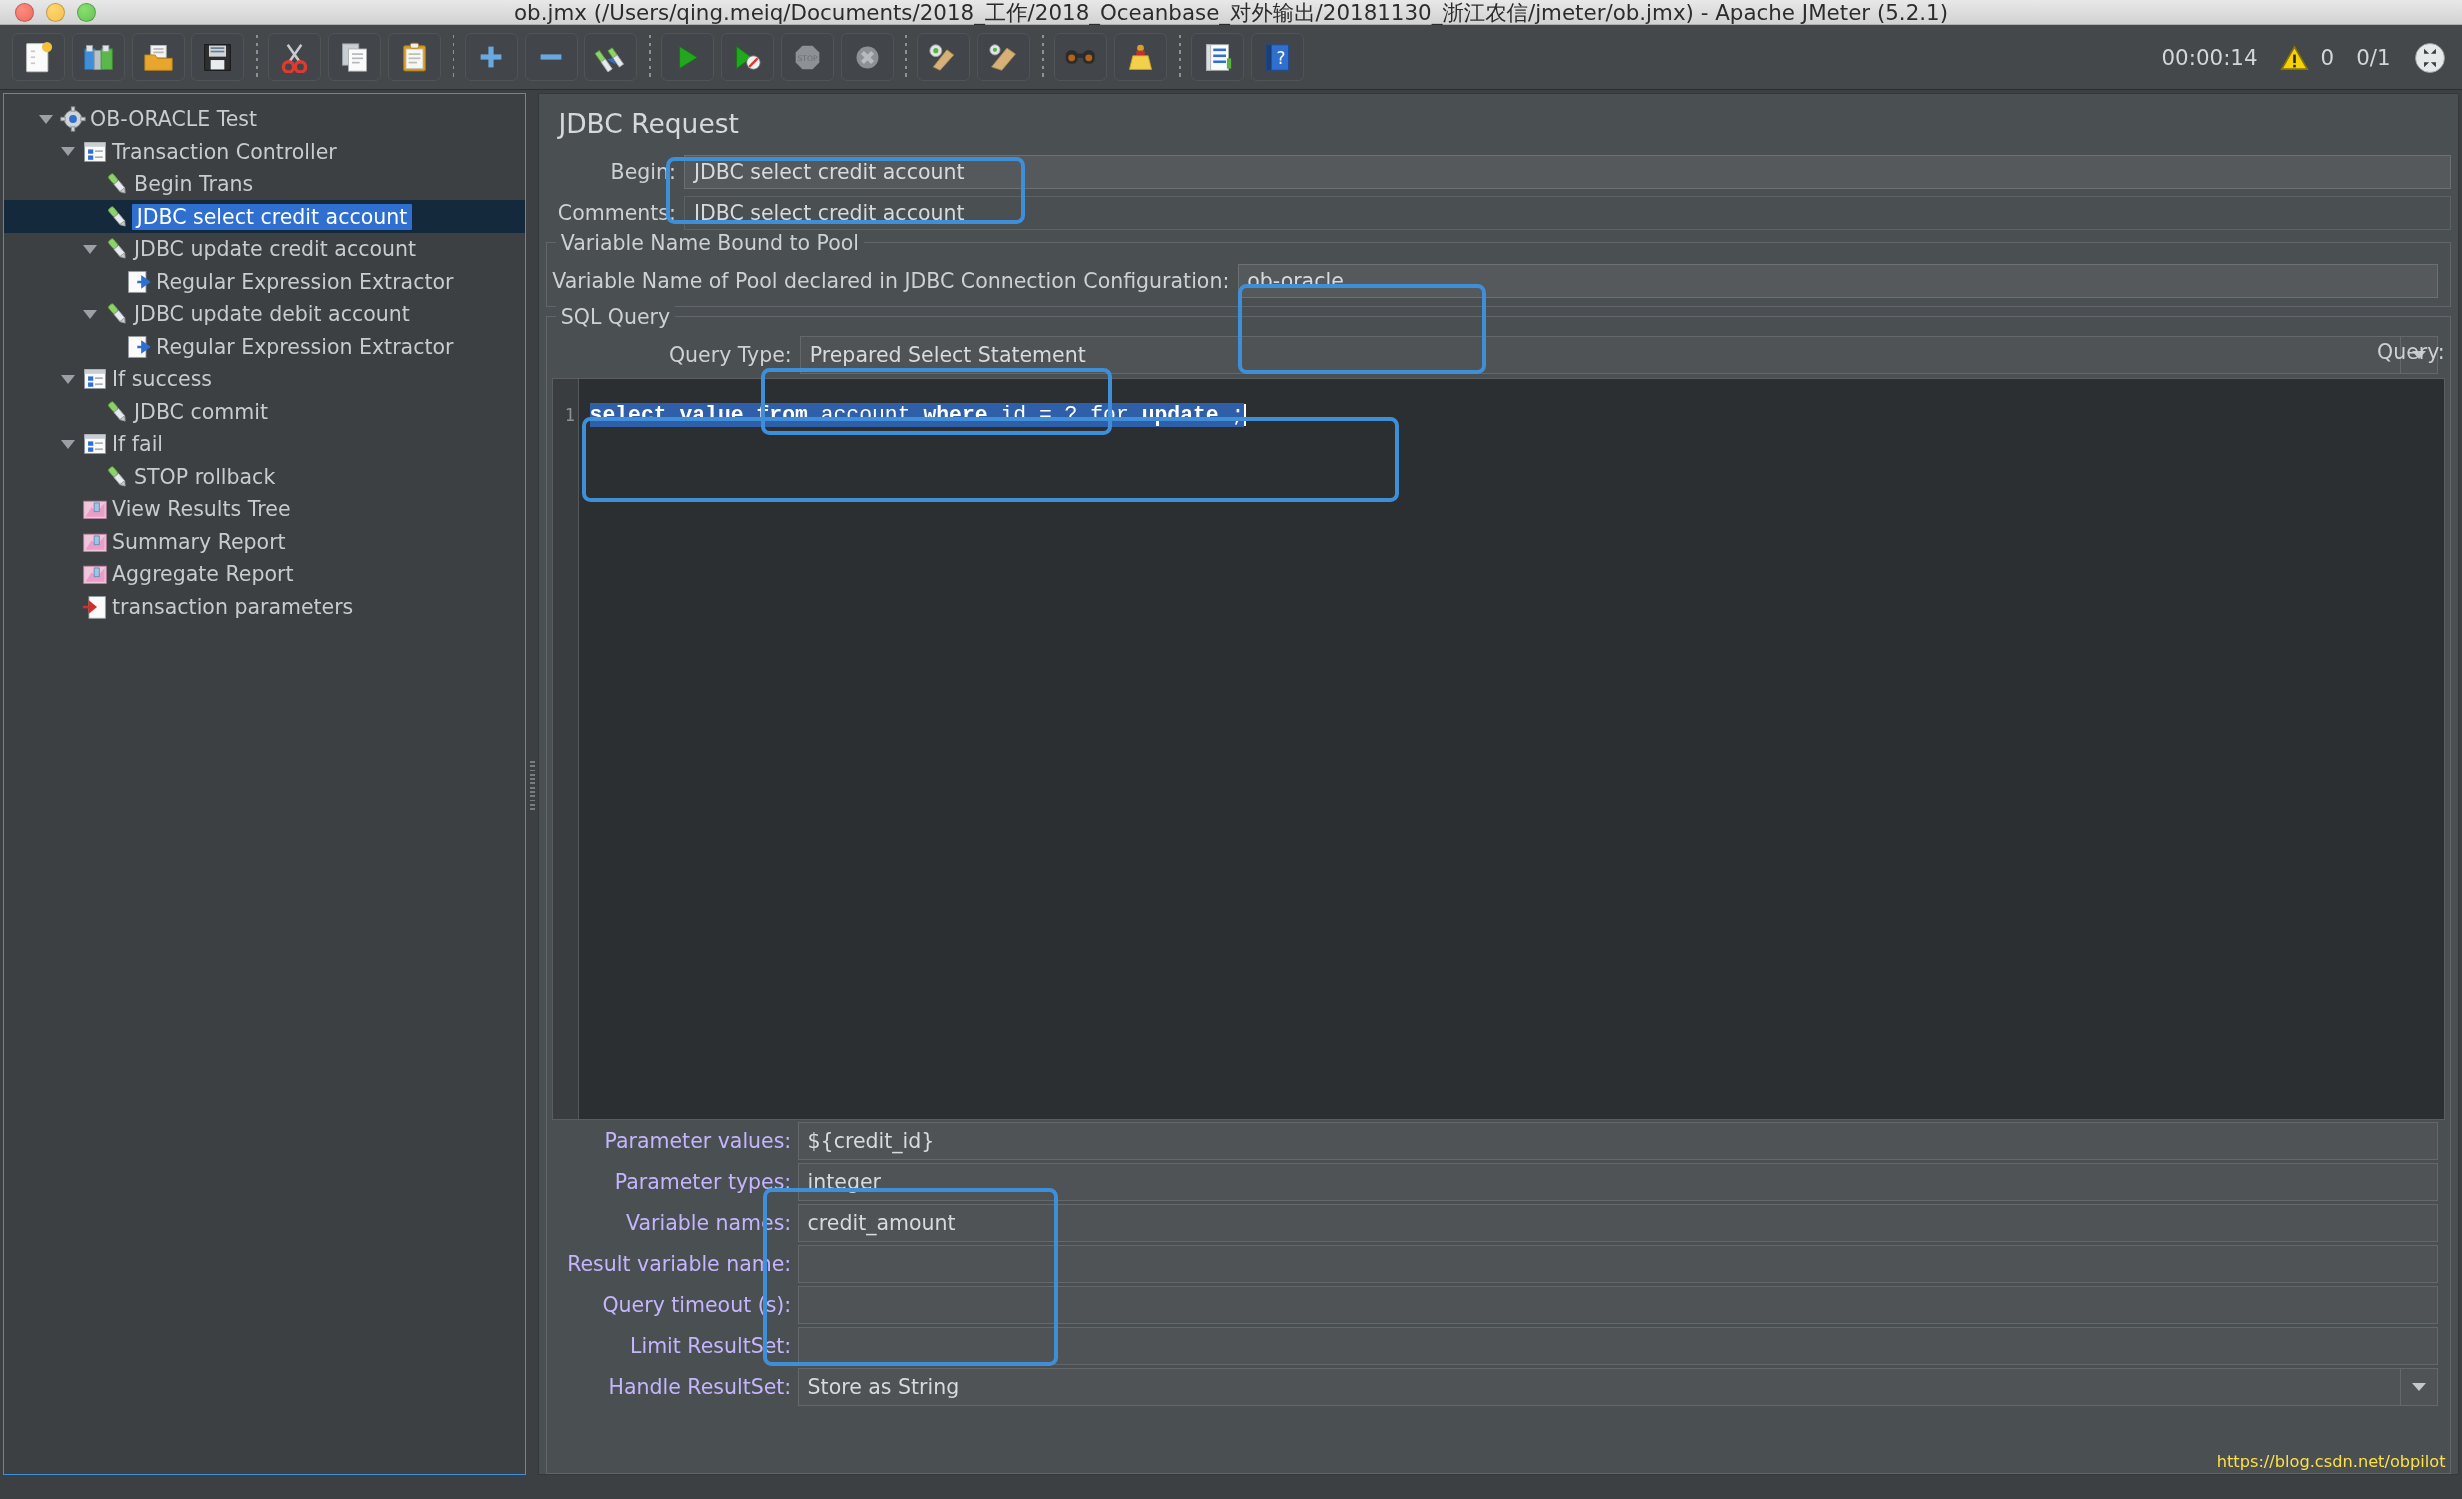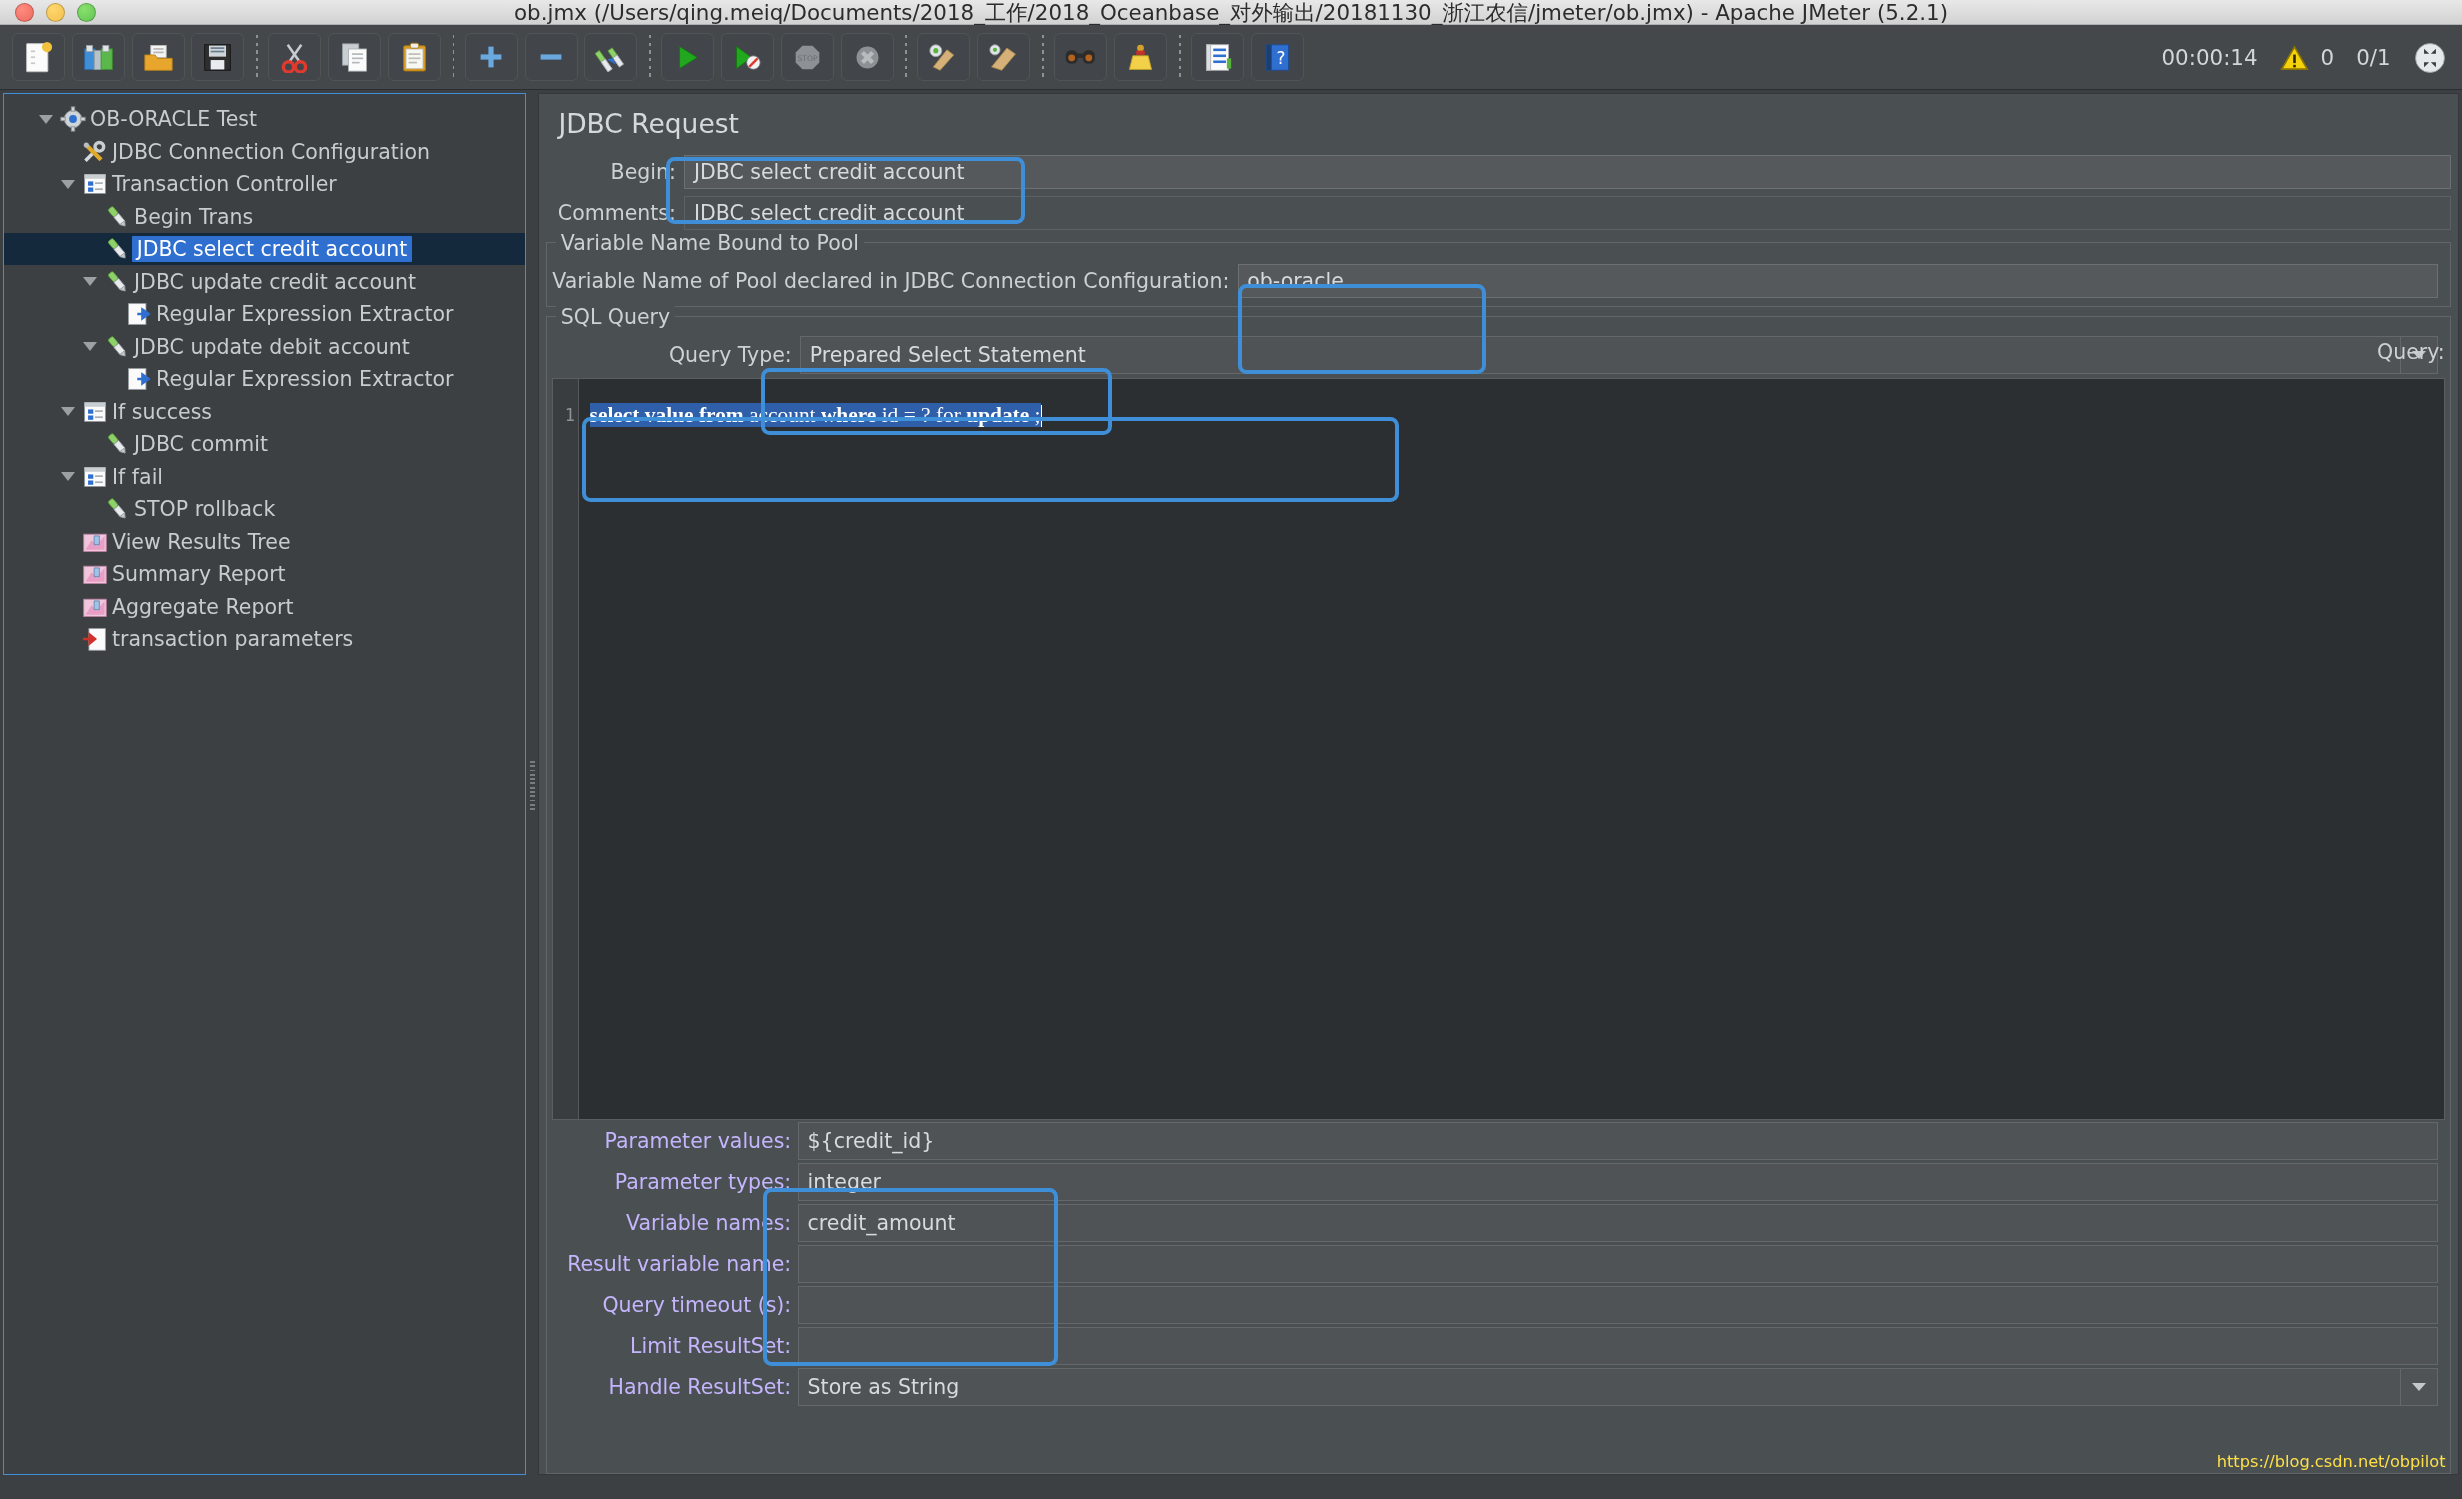--- a/index.html
+++ b/index.html
@@ -186,21 +186,21 @@
     color: #8d9195;
     font-size: 17px;
     font-family: "DejaVu Sans Mono", "Liberation Mono", monospace;
     text-align: right;
     padding: 26px 3.4px 0 0;
     border-right: 0.9px solid #56595b;
   }
   .qtext {
     flex: 1 1 auto;
     padding: 24px 0 0 10.3px;
-    font-family: Liberation Serif, serif;
+    font-family: Liberation Mono, monospace;
     font-size: 21.4px;
     color: #e6e8ea;
     white-space: pre;
     position: relative;
   }
   .sel-sql { background: #2f5fa8; color: #ffffff; }
   .kw { font-weight: bold; color: #ffffff; }
   .caret {
     display: inline-block; width: 1.7px; height: 22px;
     background: #ffffff; vertical-align: -4.3px;
@@ -491,34 +491,20 @@
               <circle cx="15" cy="15" r="4.5" fill="#2f6fd0"></circle>
               <g fill="#cfd4d8" stroke="#8a9095">
                 <rect x="13" y="1" width="4" height="5"></rect>
                 <rect x="13" y="24" width="4" height="5"></rect>
                 <rect x="1" y="13" width="5" height="4"></rect>
                 <rect x="24" y="13" width="5" height="4"></rect>
               </g>
             </svg>
           </span>
           <span class="tlabel">OB-ORACLE Test</span>
-        </div>
-        <div class="trow" style="padding-left: 53px;">
-          <span class="arrow none">
-            <i></i>
-          </span>
-          <span class="ticon">
-            <svg width="26" height="26" viewBox="0 0 30 30">
-              <line x1="4" y1="25" x2="18" y2="11" stroke="#d6dadd" stroke-width="4"></line>
-              <circle cx="20" cy="9" r="5" fill="none" stroke="#c9ced2" stroke-width="4"></circle>
-              <path d="M6 8 L22 24" stroke="#e0a92a" stroke-width="5"></path>
-              <circle cx="5" cy="7" r="3" fill="#b9bec2"></circle>
-            </svg>
-          </span>
-          <span class="tlabel">JDBC Connection Configuration</span>
         </div>
         <div class="trow" style="padding-left: 53px;">
           <span class="arrow">
             <i></i>
           </span>
           <span class="ticon">
             <svg width="26" height="26" viewBox="0 0 30 30">
               <rect x="3" y="4" width="24" height="22" fill="#fbfbfb" stroke="#8f959a"></rect>
               <rect x="3" y="4" width="24" height="5" fill="#c9ced2"></rect>
               <rect x="7" y="12" width="6" height="5" fill="#2f6fd0"></rect>

